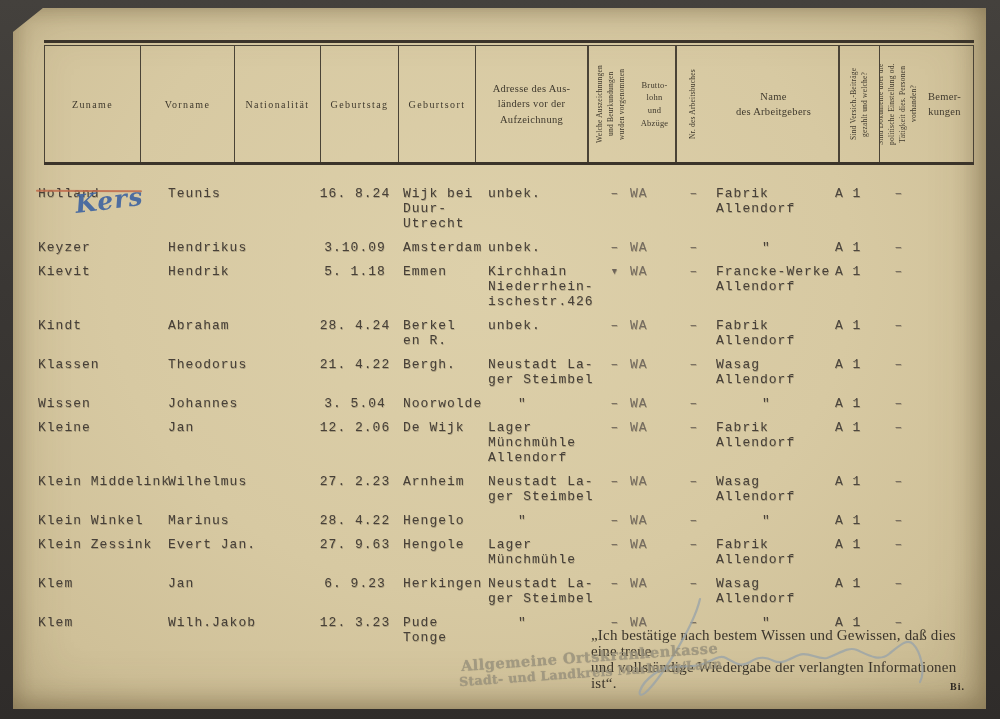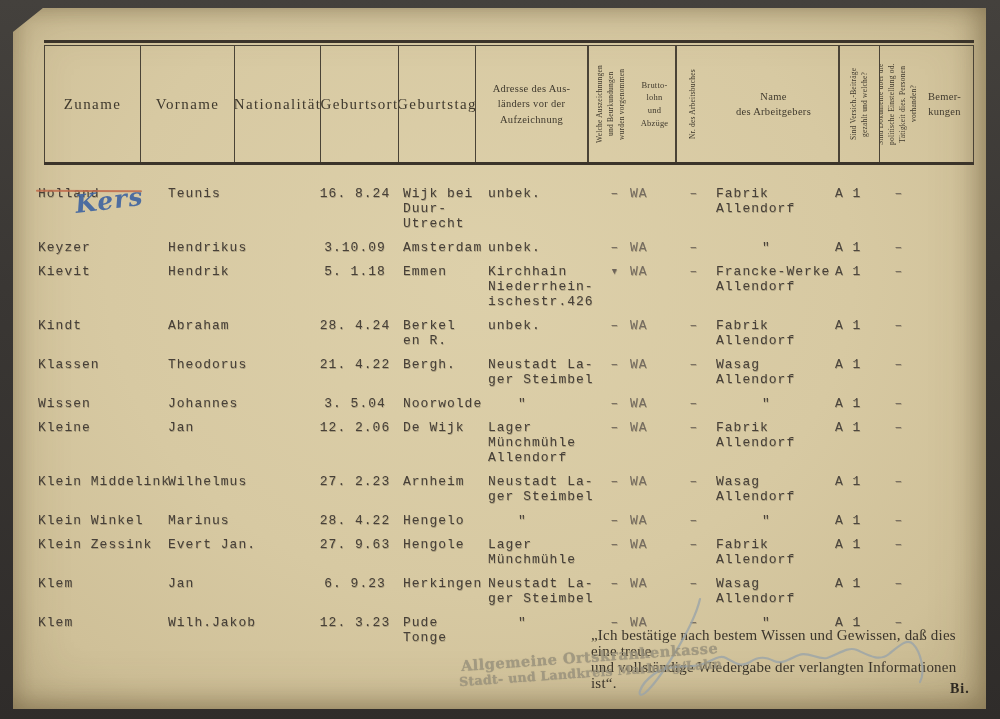--- a/index.html
+++ b/index.html
@@ -18,21 +18,21 @@
   .thead{position:absolute;left:31px;top:32px;width:930px;}
   .rule{background:#3b342a;}
   .rule.thick{height:3px;}
   .rule.thin{height:1px;margin-top:2px;background:#4a4336;}
   .hgrid{
     display:grid;height:116px;
     grid-template-columns:97px 94px 86px 78px 77px 112px 46px 42px 33px 130px 40px 37px 58px;
   }
   .hcell{
     border-right:1px solid #4a4336;display:flex;align-items:center;justify-content:center;
-    text-align:center;color:#3f392d;font-size:15px;letter-spacing:1.4px;
+    text-align:center;color:#3f392d;font-size:10px;letter-spacing:1.4px;
     white-space:pre-line;line-height:1.5;padding:0 2px;box-sizing:border-box;overflow:hidden;
   }
   .hcell:first-child{border-left:1px solid #4a4336;}
   .hcell.wide{letter-spacing:.3px;font-size:10.5px;line-height:1.45;}
   .hcell.small{font-size:8.5px;letter-spacing:.2px;line-height:1.5;}
   .hcell.vertical{
     writing-mode:vertical-rl;transform:rotate(180deg);
     font-size:7.5px;letter-spacing:.2px;line-height:1.45;padding:4px 0;
   }
   
@@ -71,37 +71,37 @@
     position:absolute;left:432px;top:640px;width:290px;text-align:center;
     transform:rotate(-4deg);color:#99927d;opacity:.85;
     font-family:"DejaVu Serif",serif;font-weight:bold;
     text-shadow:0 0 1px rgba(140,130,105,.8);
   }
   .stamp .l1{font-size:14.5px;letter-spacing:.5px;}
   .stamp .l2{font-size:12.5px;letter-spacing:.3px;}
   .signature{position:absolute;left:585px;top:586px;}
   .page-mark{
     position:absolute;left:937px;top:673px;
-    font-weight:bold;font-size:14px;color:#2e2922;letter-spacing:1px;
+    font-weight:bold;font-size:10px;color:#2e2922;letter-spacing:1px;
   }
 </style>
 </head>
 <body>
 
 <div class="paper">
 
   <div class="thead">
     <div class="rule thick"></div>
     <div class="rule thin"></div>
     <div class="hgrid" id="header-grid">
         <div class="hcell">Zuname</div>
         <div class="hcell">Vorname</div>
         <div class="hcell">Nationalität</div>
+        <div class="hcell">Geburtstag</div>
         <div class="hcell">Geburtsort</div>
-        <div class="hcell">Geburtstag</div>
         <div class="hcell wide">Adresse des Aus-
 länders vor der
 Aufzeichnung</div>
         <div class="hcell vertical">Welche Auszeichnungen
 und Beurkundungen
 wurden vorgenommen</div>
         <div class="hcell small">Brutto-
 lohn
 und
 Abzüge</div>

